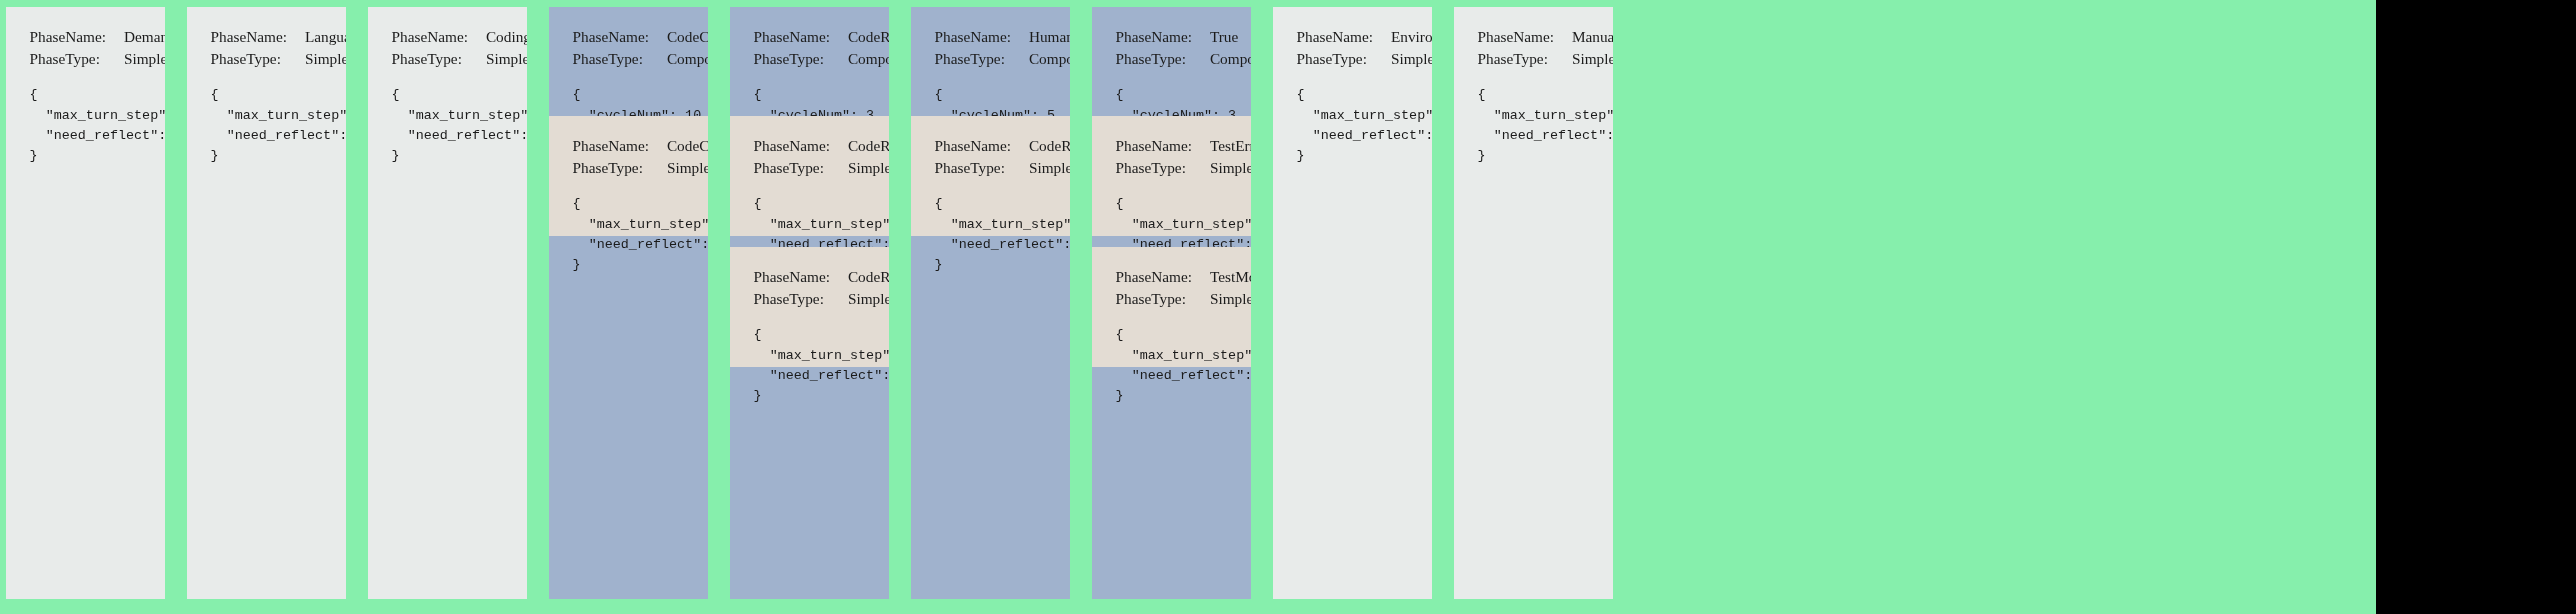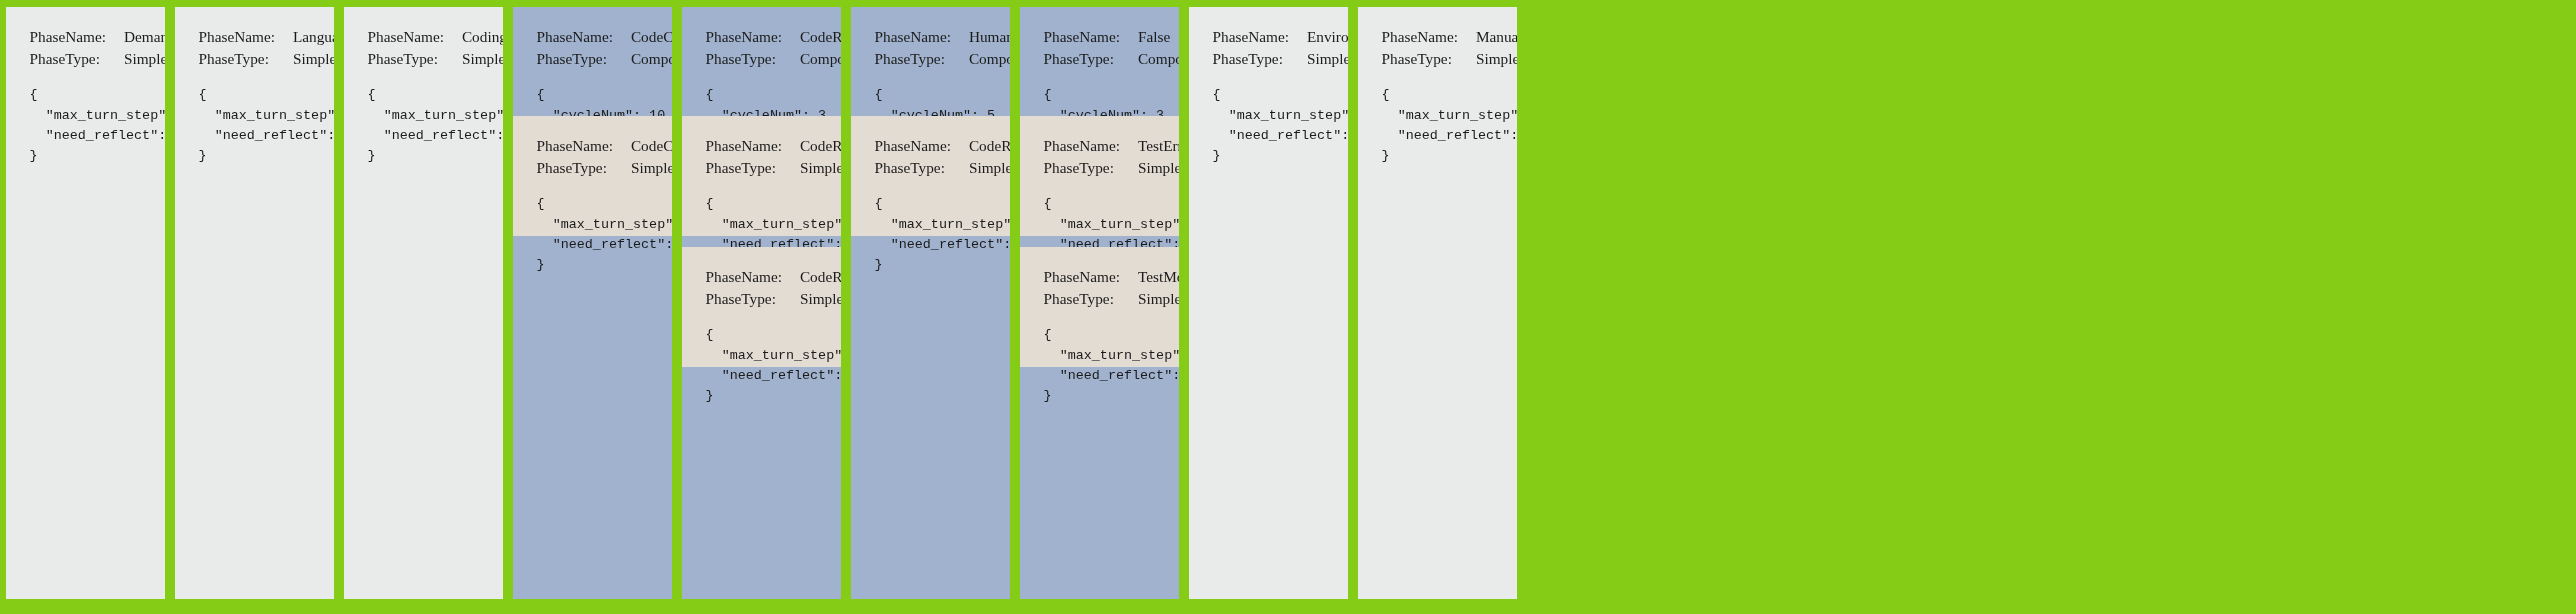--- a/index.html
+++ b/index.html
@@ -3,26 +3,26 @@
 <meta charset="utf-8">
 <style>
   * { box-sizing: border-box; margin: 0; padding: 0; }
   html, body {
     width: 2576px; height: 614px;
     background: #000000;
     font-family: "Liberation Serif", serif;
     overflow: hidden;
   }
   #board {
-    width: 2576px; height: 614px;
-    background: #84cc16;
+    width: 2376px; height: 614px;
+    background: #86efac;
     display: flex;
     align-items: flex-start;
     padding: 7.4px 5.6px 15px 5.6px;
-    gap: 10px;
+    gap: 22px;
   }
   .panel {
     height: 592px;
     display: flex;
     flex-direction: column;
     overflow: hidden;
     flex: 0 0 auto;
   }
   .panel.simple   { background: #e8ebea; }
   .panel.composed { background: #a0b2cd; }
@@ -238,21 +238,21 @@
         </div>
       </div>
       <div class="spacer-blue" style="height: 11px;"></div>
       <div class="grow"></div>
     </div>
     <div class="panel composed" style="width: 159px;">
       <div class="block head" style="height: 109px;">
         <div class="block-inner">
           <div class="meta-row">
             <span class="meta-key">PhaseName:</span>
-            <span class="meta-val">False</span>
+            <span class="meta-val">True</span>
           </div>
           <div class="meta-row">
             <span class="meta-key">PhaseType:</span>
             <span class="meta-val">ComposedPhase</span>
           </div>
           <div class="json">{
   "cycleNum": 3
 }</div>
         </div>
       </div>

